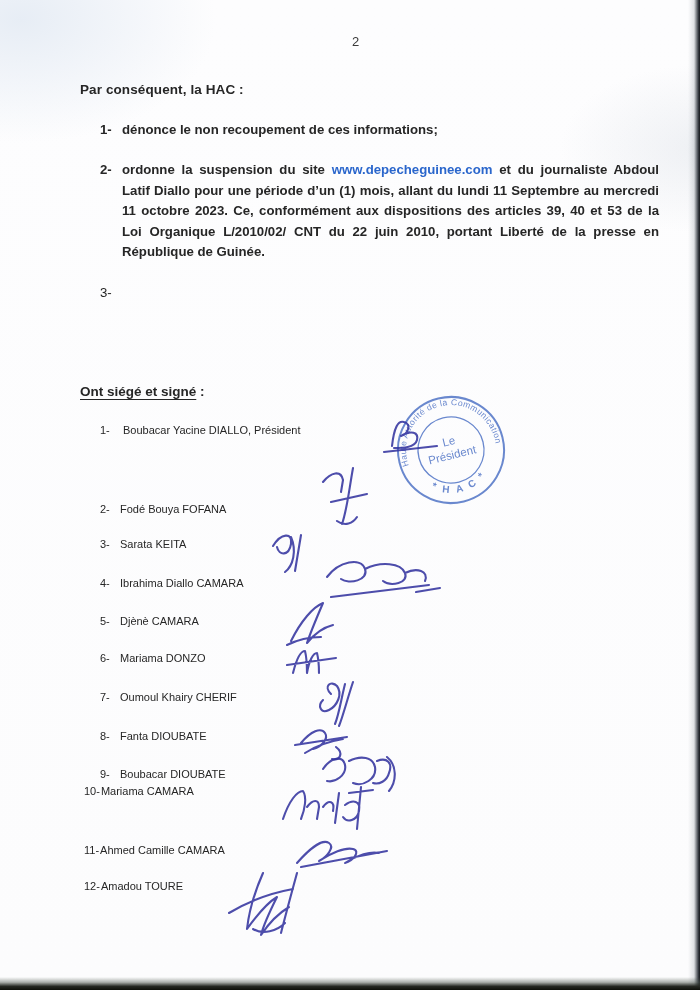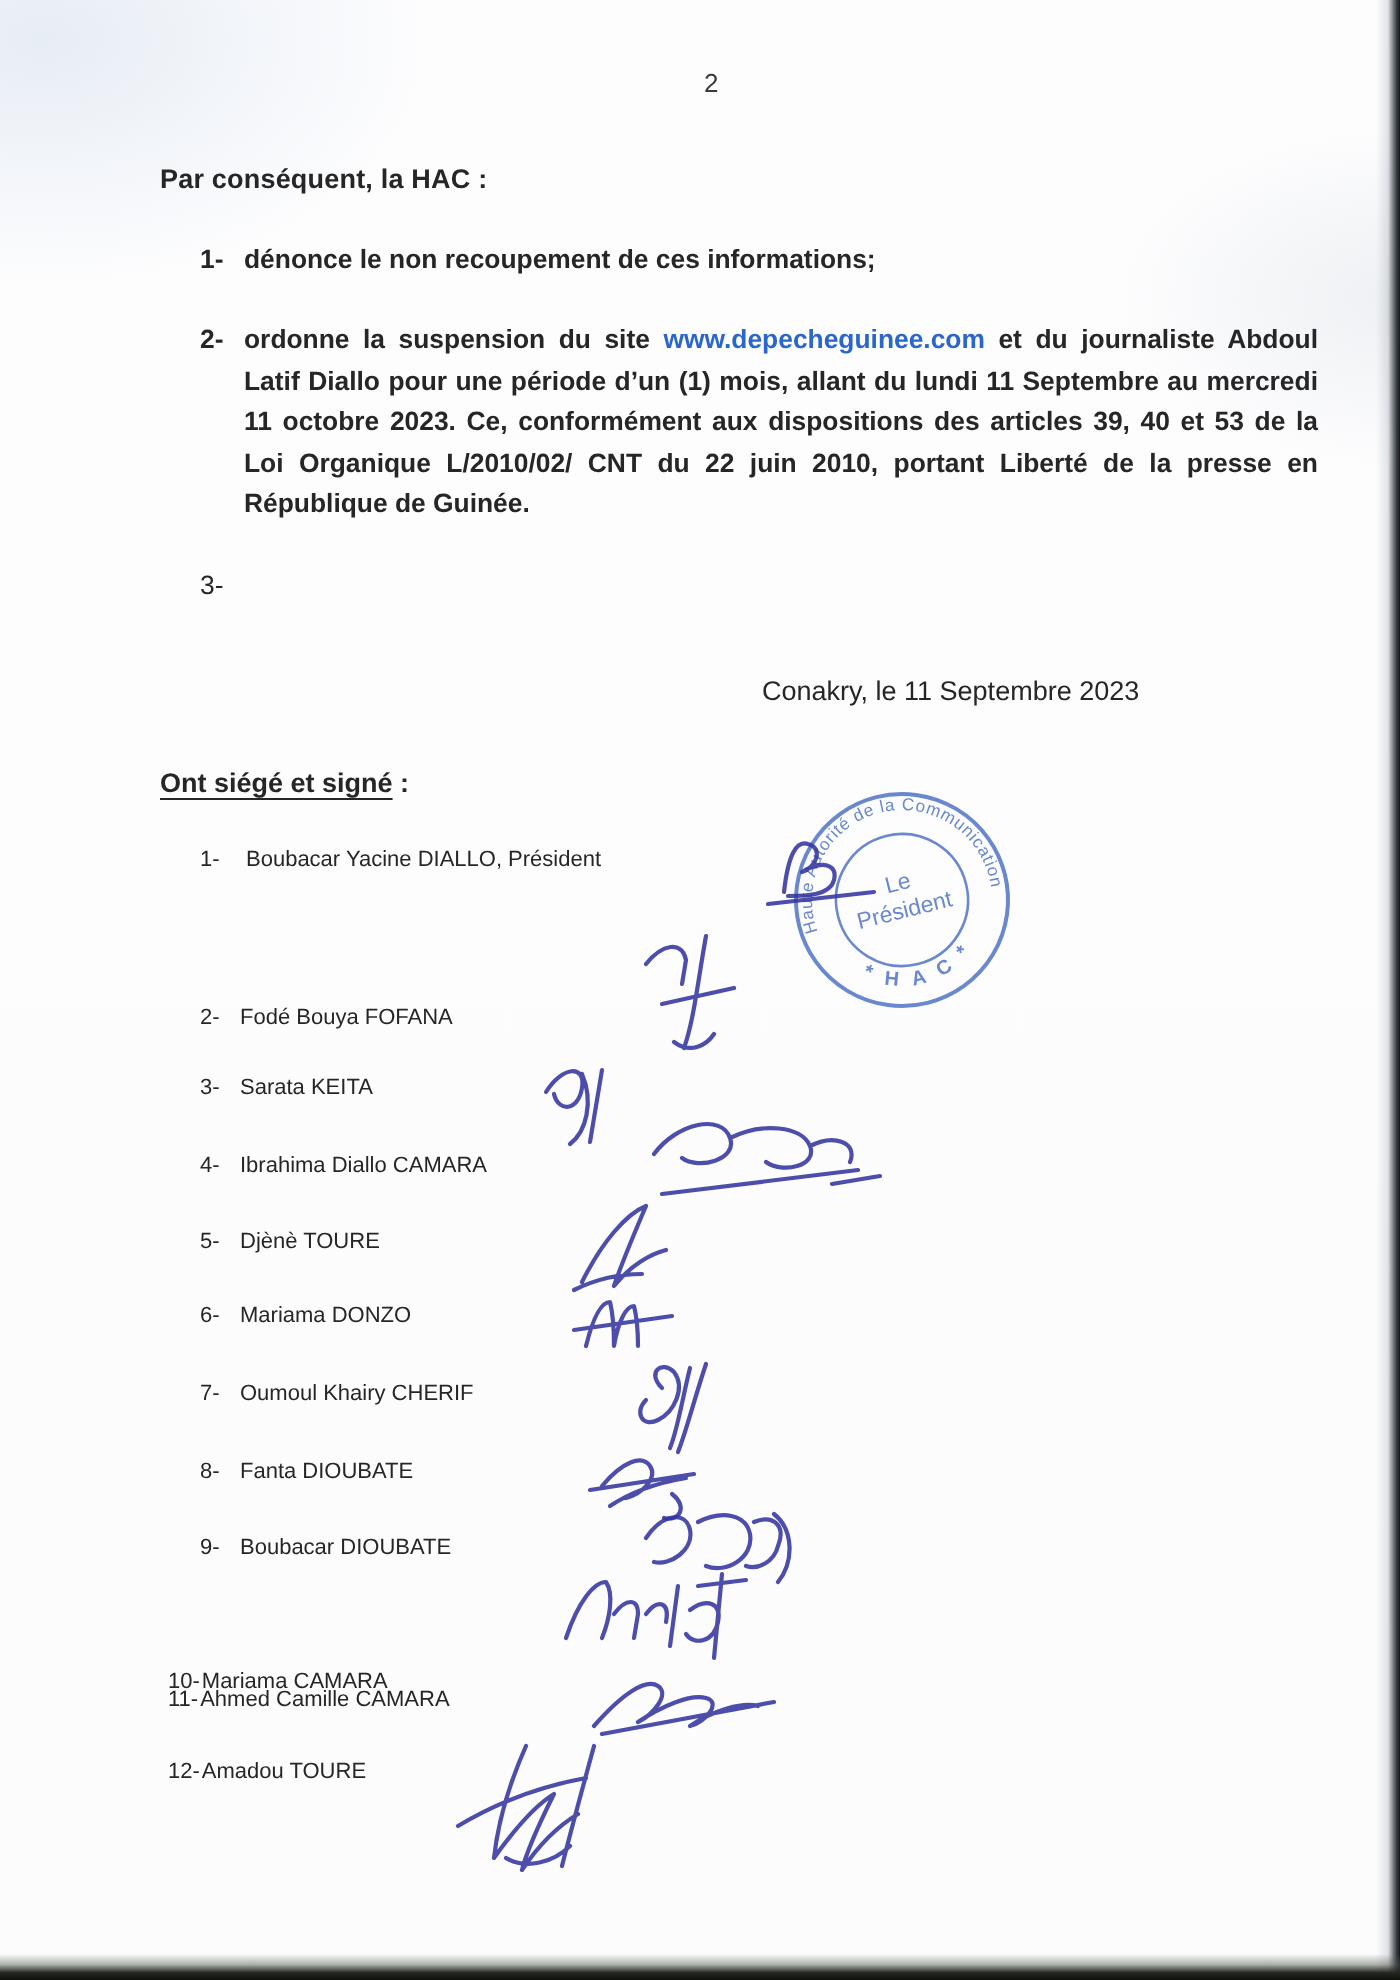--- a/index.html
+++ b/index.html
@@ -68,34 +68,33 @@
   </div>
 
   <div class="abs item item-2">
     <span class="num">2-</span><span>ordonne la suspension du site </span><span class="weblink">www.depecheguinee.com</span><span> et du journaliste Abdoul Latif Diallo pour une période d’un (1) mois, allant du lundi 11 Septembre au mercredi 11 octobre 2023. Ce, conformément aux dispositions des articles 39, 40 et 53 de la Loi Organique L/2010/02/ CNT du 22 juin 2010, portant Liberté de la presse en République de Guinée.</span>
   </div>
 
   <div class="abs item item-3">
     <span class="num">3-</span>
   </div>
 
-  <div class="abs dateline">Conakry, le 11 Septembre 2023</div>
 
   <div class="abs signed-heading"><span class="ul">Ont siégé et signé</span><span> :</span></div>
 
   <div class="sig-row first" style="top:424px"><span class="num">1-</span><span class="name">Boubacar Yacine DIALLO, Président</span></div>
   <div class="sig-row tabbed" style="top:503px"><span class="num">2-</span><span class="name">Fodé Bouya FOFANA</span></div>
   <div class="sig-row tabbed" style="top:538px"><span class="num">3-</span><span class="name">Sarata KEITA</span></div>
   <div class="sig-row tabbed" style="top:577px"><span class="num">4-</span><span class="name">Ibrahima Diallo CAMARA</span></div>
-  <div class="sig-row tabbed" style="top:615px"><span class="num">5-</span><span class="name">Djènè TOURE</span></div>
+  <div class="sig-row tabbed" style="top:615px"><span class="num">5-</span><span class="name">Djènè CAMARA</span></div>
   <div class="sig-row tabbed" style="top:652px"><span class="num">6-</span><span class="name">Mariama DONZO</span></div>
   <div class="sig-row tabbed" style="top:691px"><span class="num">7-</span><span class="name">Oumoul Khairy CHERIF</span></div>
   <div class="sig-row tabbed" style="top:730px"><span class="num">8-</span><span class="name">Fanta DIOUBATE</span></div>
   <div class="sig-row tabbed" style="top:768px"><span class="num">9-</span><span class="name">Boubacar DIOUBATE</span></div>
-  <div class="sig-row tight" style="top:835px"><span class="num">10-</span><span class="name">Mariama CAMARA</span></div>
+  <div class="sig-row tight" style="top:785px"><span class="num">10-</span><span class="name">Mariama CAMARA</span></div>
   <div class="sig-row tight" style="top:844px"><span class="num">11-</span><span class="name">Ahmed Camille CAMARA</span></div>
   <div class="sig-row tight" style="top:880px"><span class="num">12-</span><span class="name">Amadou TOURE</span></div>
 
   <svg class="stamp-svg" width="126" height="120" viewBox="0 0 126 120">
     <g transform="rotate(-14 61 57)">
       <circle cx="61" cy="57" r="53" stroke-width="2"></circle>
       <circle cx="61" cy="57" r="33" stroke-width="1.3"></circle>
       <defs>
         <path id="arcTop" d="M 24.1,82.8 A 45,45 0 1 1 97.9,82.8"></path>
         <path id="arcBot" d="M 30.6,87.4 A 43,43 0 0 0 91.4,87.4"></path>

